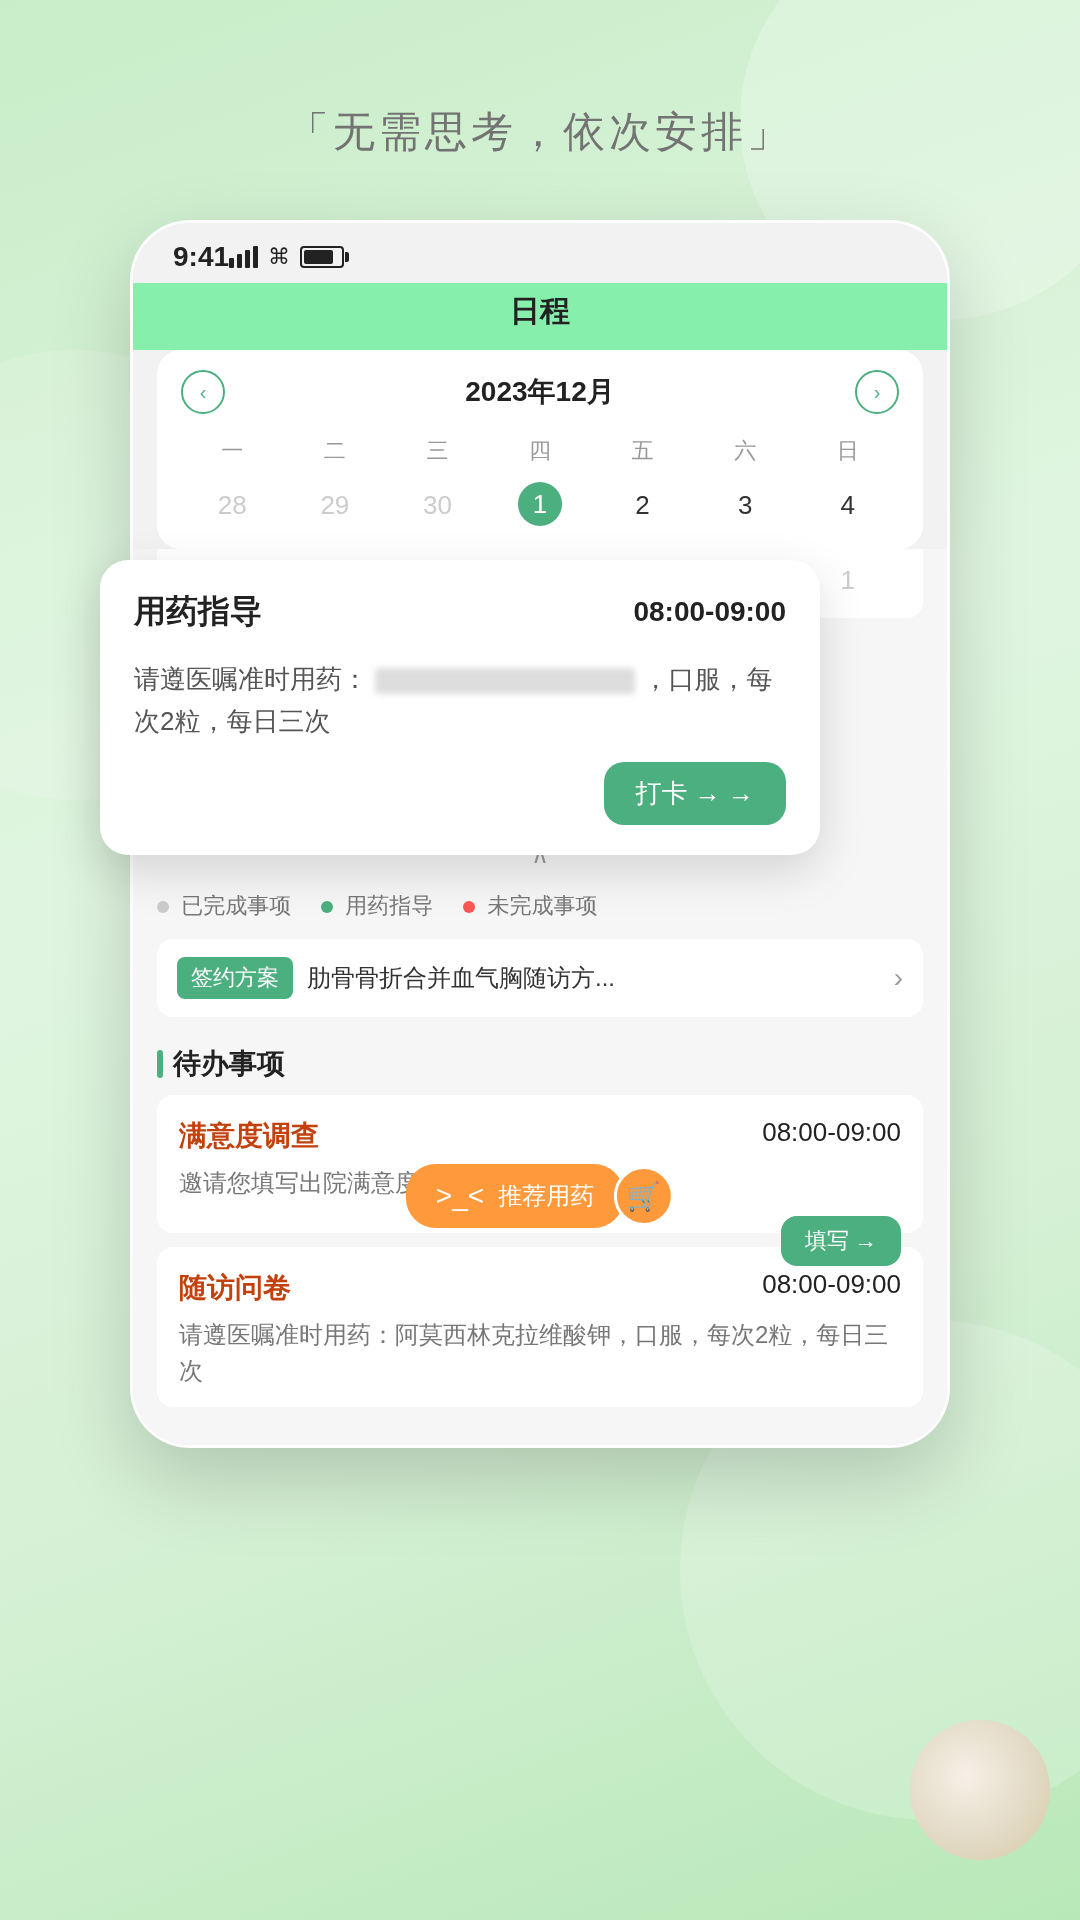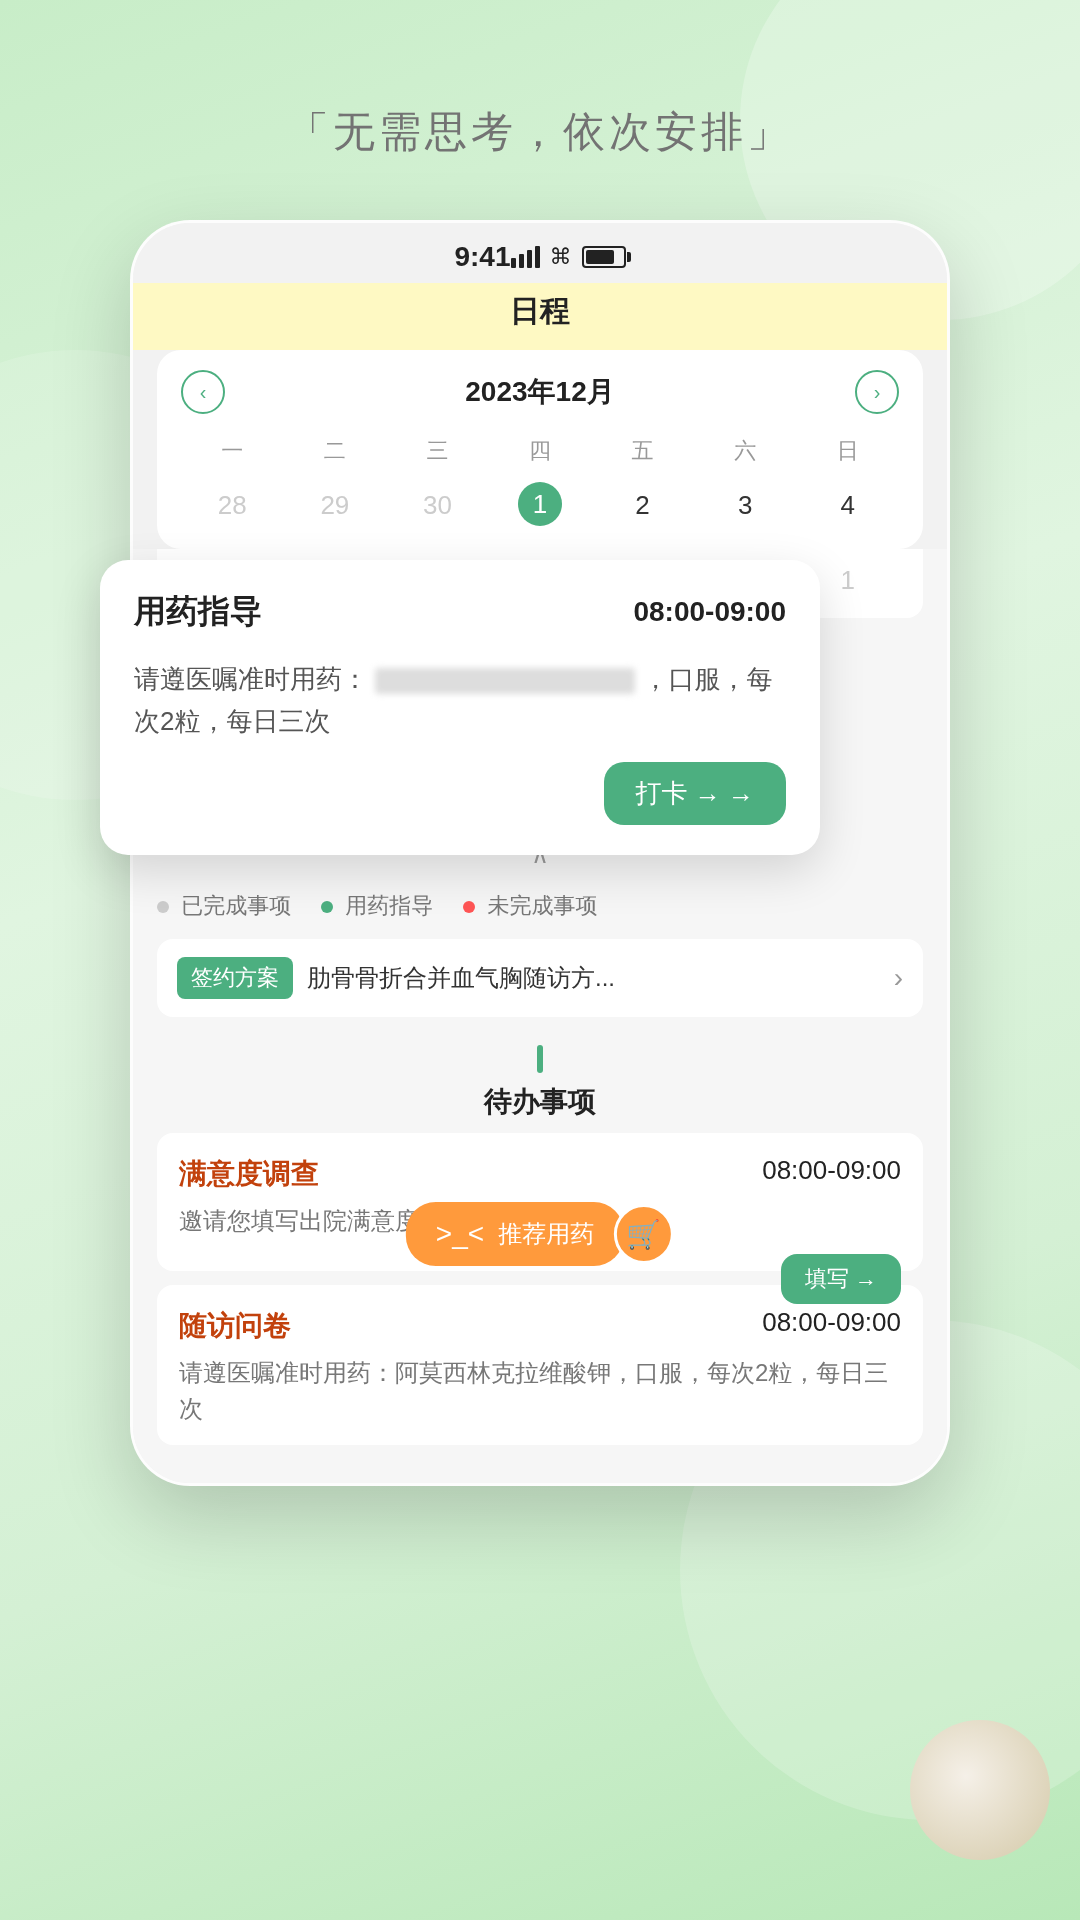--- a/index.html
+++ b/index.html
@@ -69,21 +69,21 @@
       border-radius: 60px;
       overflow: hidden;
       box-shadow: 0 30px 80px rgba(0,0,0,0.18);
       border: 3px solid rgba(255,255,255,0.8);
     }
 
     
     .status-bar {
       background: #f2f2f2;
       display: flex;
-      justify-content: center;
+      justify-content: flex-start;
       align-items: center;
       padding: 18px 40px 10px;
     }
     .status-time {
       font-size: 28px;
       font-weight: 600;
       color: #222;
     }
     .status-icons {
       display: flex;
@@ -123,21 +123,21 @@
     }
     .battery-fill {
       background: #222;
       height: 100%;
       width: 80%;
       border-radius: 2px;
     }
 
     
     .app-header {
-      background: #fef9c3;
+      background: #86efac;
       text-align: center;
       padding: 8px 0 18px;
     }
     .app-title {
       font-size: 30px;
       font-weight: 600;
       color: #222;
     }
 
     
@@ -320,21 +320,20 @@
 
     
     .section-title {
       font-size: 28px;
       font-weight: 600;
       color: #222;
       padding: 12px 0;
       display: flex;
       align-items: center;
       gap: 10px;
-      flex-direction: column;
     }
     .section-indicator {
       display: inline-block;
       width: 6px; height: 28px;
       background: #4caf80;
       border-radius: 3px;
     }
 
     
     .todo-card {

